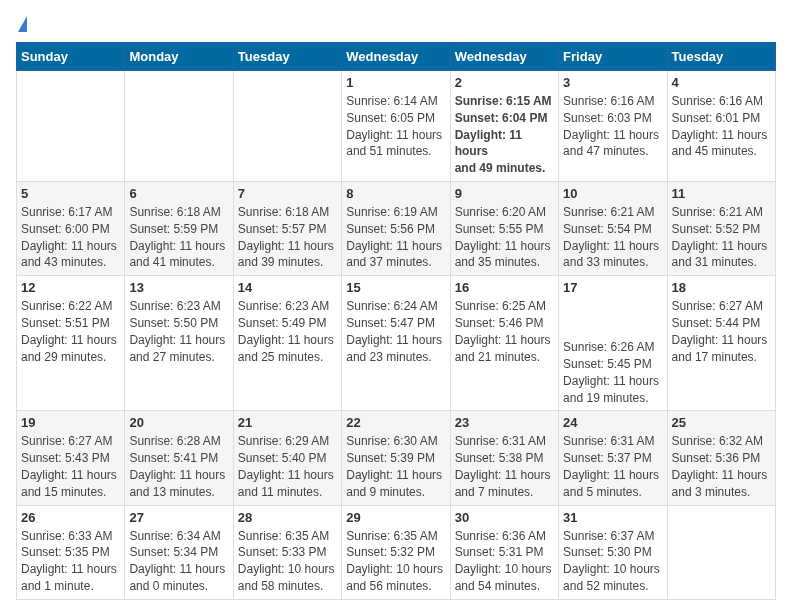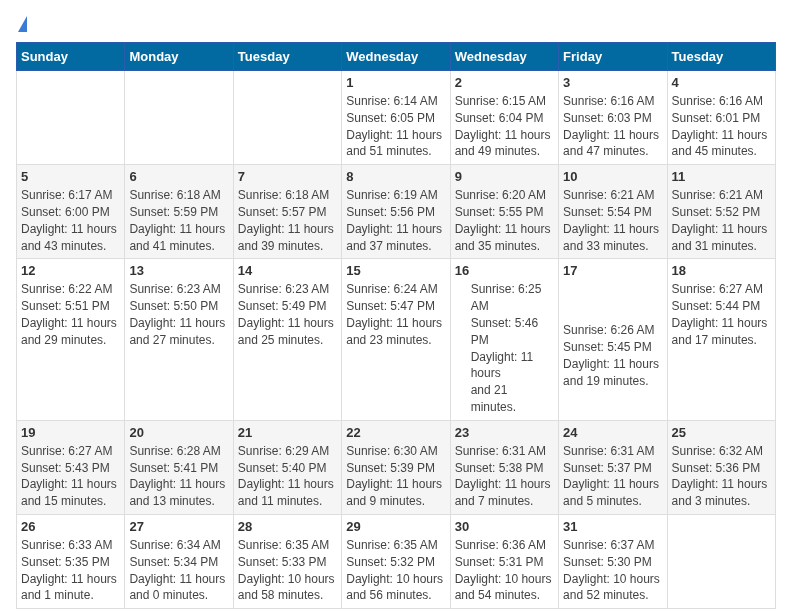--- a/index.html
+++ b/index.html
@@ -135,21 +135,21 @@
         <td class="empty-cell"></td>
         <td>
           <div class="day-number">1</div>
           <div class="day-info" style="white-space: pre-line;">Sunrise: 6:14 AM
 Sunset: 6:05 PM
 Daylight: 11 hours
 and 51 minutes.</div>
         </td>
         <td>
           <div class="day-number">2</div>
-          <div class="day-info" style="white-space: pre-line;">Sunrise: 6:15 AM
+          <div class="day-info" style="white-space: pre-line; font-weight: bold;">Sunrise: 6:15 AM
 Sunset: 6:04 PM
 Daylight: 11 hours
 and 49 minutes.</div>
         </td>
         <td>
           <div class="day-number">3</div>
           <div class="day-info" style="white-space: pre-line;">Sunrise: 6:16 AM
 Sunset: 6:03 PM
 Daylight: 11 hours
 and 47 minutes.</div>
@@ -237,21 +237,21 @@
         </td>
         <td>
           <div class="day-number">15</div>
           <div class="day-info" style="white-space: pre-line;">Sunrise: 6:24 AM
 Sunset: 5:47 PM
 Daylight: 11 hours
 and 23 minutes.</div>
         </td>
         <td>
           <div class="day-number">16</div>
-          <div class="day-info" style="white-space: pre-line; margin-left: 16px;">Sunrise: 6:25 AM
+          <div class="day-info" style="white-space: pre-line;">Sunrise: 6:25 AM
 Sunset: 5:46 PM
 Daylight: 11 hours
 and 21 minutes.</div>
         </td>
         <td>
           <div class="day-number">17</div>
           <div class="day-info" style="white-space: pre-line; margin-top: 44px;">Sunrise: 6:26 AM
 Sunset: 5:45 PM
 Daylight: 11 hours
 and 19 minutes.</div>

